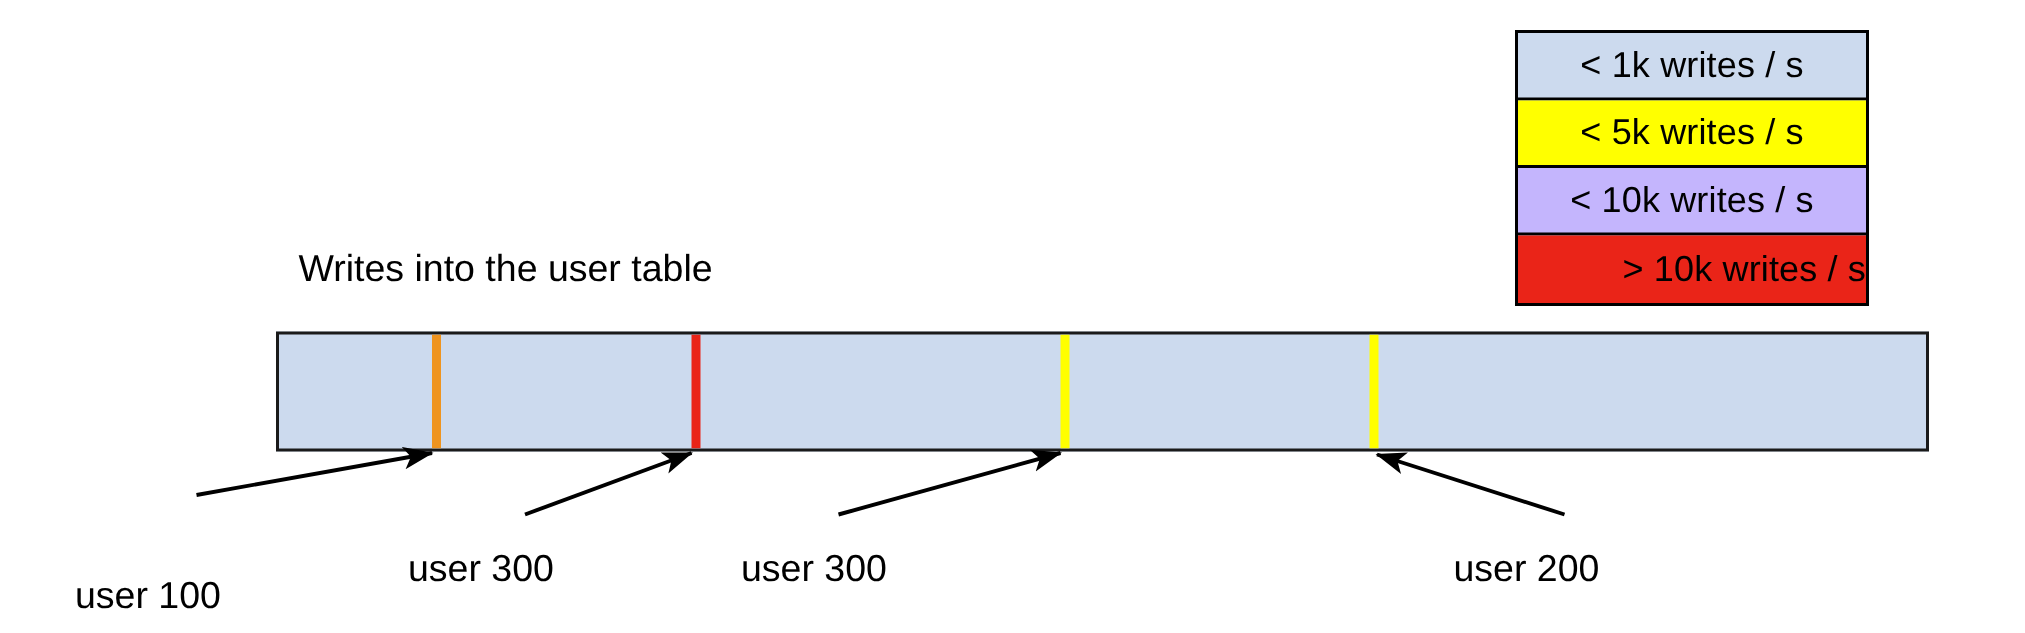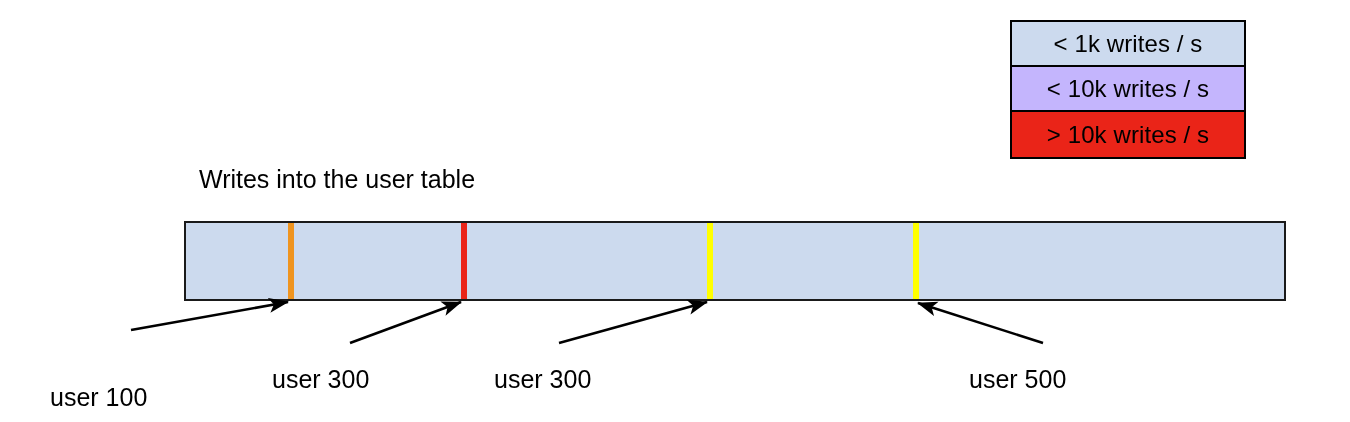--- a/index.html
+++ b/index.html
@@ -41,20 +41,21 @@
     display: flex;
     align-items: center;
     justify-content: center;
     font-size: 24px;
     line-height: 1;
     letter-spacing: 0.1px;
     white-space: nowrap;
   }
   .legend-row:last-child {
     border-bottom: none;
+    justify-content: flex-end;
   }
 
   
   .chart-title {
     position: absolute;
     left: 199px;
     top: 152px;
     font-size: 25px;
     line-height: 30px;
     white-space: nowrap;
@@ -98,20 +99,23 @@
 </style>
 </head>
 <body style="background: rgb(255, 255, 255);">
 
 <div id="stage">
 
   <div class="legend">
     <div class="legend-row" style="background: rgb(204, 218, 238);">
       <span>&lt; 1k writes / s</span>
     </div>
+    <div class="legend-row" style="background: rgb(255, 255, 0);">
+      <span>&lt; 5k writes / s</span>
+    </div>
     <div class="legend-row" style="background: #c4b5fd;">
       <span>&lt; 10k writes / s</span>
     </div>
     <div class="legend-row" style="background: rgb(234, 36, 24);">
       <span>&gt; 10k writes / s</span>
     </div>
   </div>
 
   <div class="chart-title">Writes into the user table</div>
 
@@ -132,15 +136,15 @@
       <line x1="131" y1="318" x2="288" y2="290"></line>
       <line x1="350" y1="331" x2="461" y2="290"></line>
       <line x1="559" y1="331" x2="707" y2="290"></line>
       <line x1="1043" y1="331" x2="918" y2="291"></line>
     </g>
   </svg>
 
   <div class="user-label" style="left: 50px; top: 342px; margin-top: 28px;">user 100</div>
   <div class="user-label" style="left: 272px; top: 352px;">user 300</div>
   <div class="user-label" style="left: 494px; top: 352px;">user 300</div>
-  <div class="user-label" style="left: 969px; top: 352px;">user 500</div>
+  <div class="user-label" style="left: 969px; top: 352px;">user 200</div>
 
 </div>
 
 </body></html>

